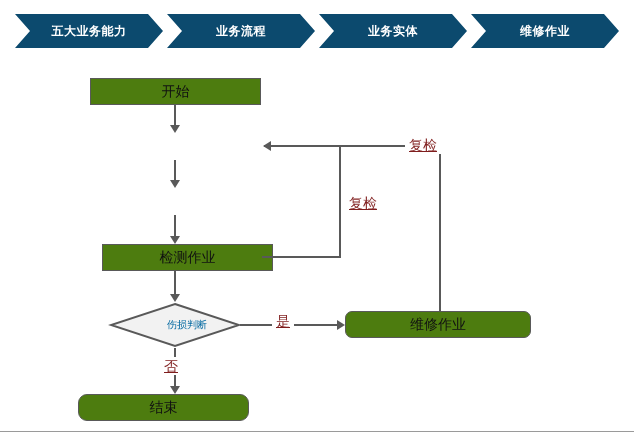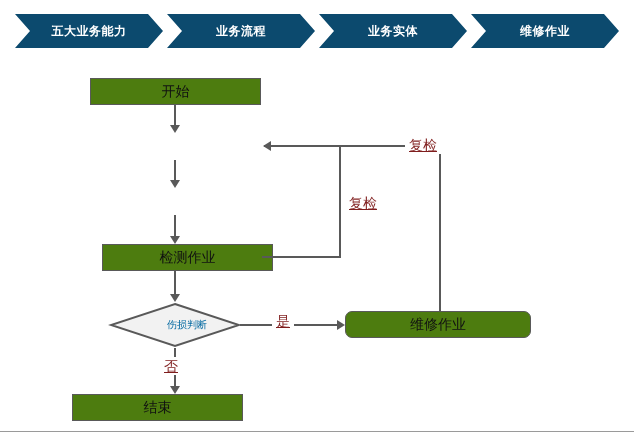--- a/index.html
+++ b/index.html
@@ -21,21 +21,21 @@
   .node {
     position:absolute; background:#4d7c0f; border:1.5px solid #595959;
     display:flex; align-items:center; justify-content:center;
     font-size:14px; color:#111111;
   }
   .n-start   { left:90px;  top:78px;  width:171px; height:27px; }
   .n-plan    { left:90px;  top:133px; width:171px; height:27px; }
   .n-order   { left:90px;  top:188px; width:171px; height:27px; }
   .n-inspect { left:90px;  top:244px; width:171px; height:27px;margin-left:12px; }
   .n-repair  { left:345px; top:311px; width:186px; height:27px;border-radius:7px; }
-  .n-end     { left:72px;  top:394px; width:171px; height:27px; }
+  .n-end     { left:78px;  top:394px; width:171px; height:27px;border-radius:9px; }
 
   .diamond-wrap { position:absolute; left:108px; top:302px; width:134px; height:46px; }
   .diamond-wrap svg { display:block; }
   .diamond-label {
     position:absolute; left:12px; top:0; width:100%; height:100%;
     display:flex; align-items:center; justify-content:center;
     font-size:10px; color:#0369a1;
   }
 
   

